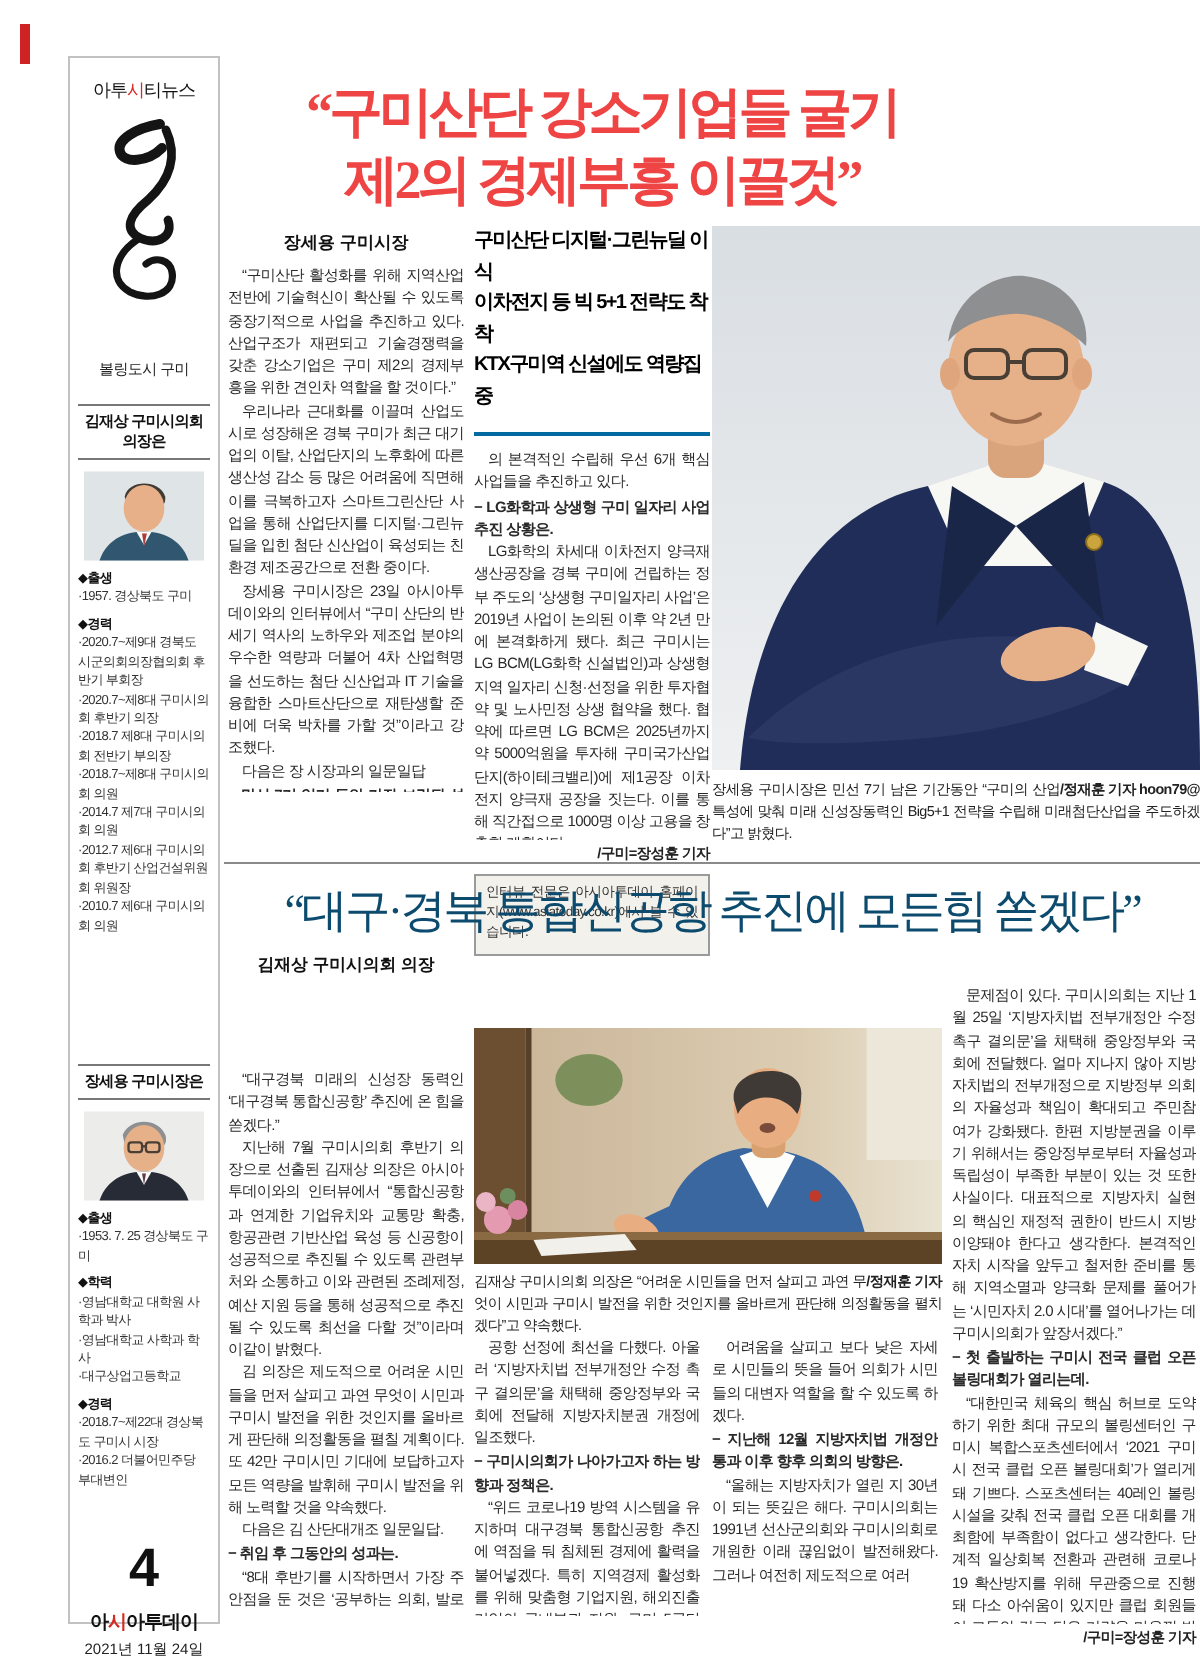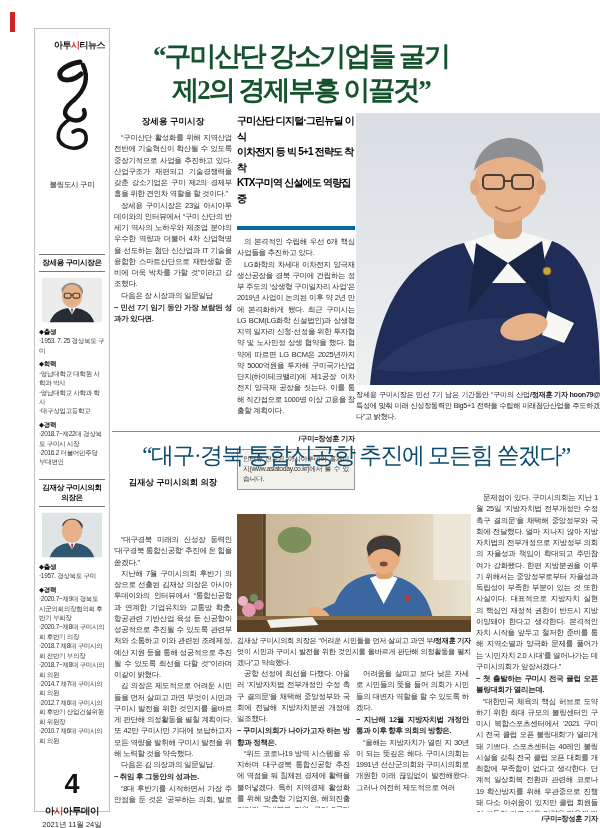--- a/index.html
+++ b/index.html
@@ -7,51 +7,51 @@
   .page { position:relative; width:600px; height:828px; background:#fff;
           font-family:"Liberation Sans","DejaVu Sans",sans-serif; color:#1b1b1b; overflow:hidden; }
   .serif { font-family:"Liberation Serif","DejaVu Serif",serif; }
 
   
   .red-mark { position:absolute; left:10px; top:12px; width:5px; height:20px; background:#cf2222; }
 
   
   .sidebar { position:absolute; left:34px; top:28px; width:76px; height:784px;
              border:1px solid #c2c2c2; background:#fff; padding:10px 4px 0 4px; text-align:center; }
-  .atn-logo { font-size:9px; font-weight:bold; letter-spacing:-0.5px; color:#111;text-align:right; }
+  .atn-logo { font-size:9px; font-weight:normal; letter-spacing:-0.5px; color:#111; }
   .atn-logo .red { color:#d42a24; }
   .gil-glyph { display:block; margin:4px auto 0 auto; }
   .tagline { font-size:7.5px; margin-top:20px; color:#222; letter-spacing:-0.3px; }
 
   .profile { margin-top:64px; }
   .profile.second { margin-top:12px; }
   .p-head { font-size:7.6px; font-weight:bold; letter-spacing:-0.4px; border-top:1px solid #777;
             border-bottom:1px solid #777; padding:3px 0; color:#111; }
   .avatar { display:block; margin:5px auto 3px auto; }
   .bio { text-align:left; font-size:6.5px; line-height:1.45; letter-spacing:-0.3px; color:#333; }
   .bio .sec { font-weight:bold; margin-top:4px; color:#111; }
 
   .rail-footer { margin-top:24px; }
   .page-num { font-size:27px; font-weight:bold; color:#111; }
   .masthead { font-size:9.5px; font-weight:bold; letter-spacing:-0.5px; margin-top:5px; color:#111; }
   .masthead .red { color:#d42a24; }
   .issue-date { font-size:7.5px; margin-top:2px; color:#222; }
 
   
   .a1-headline { position:absolute; left:115px; top:40px; width:372px; text-align:center;
-                 font-weight:bold; font-size:27px; line-height:1.25; letter-spacing:-2px; color:#14532d; }
+                 font-weight:bold; font-size:27px; line-height:1.25; letter-spacing:-2px; color:#ef4444; }
   .kicker { position:absolute; text-align:center; font-weight:bold; color:#111; }
   .a1-kicker { left:114px; top:116px; width:118px; font-size:8.6px; }
   .col { position:absolute; font-size:7.5px; line-height:1.5; letter-spacing:-0.3px; color:#2a2a2a; }
   .col .item { text-align:justify; text-indent:7px; }
   .col .item.q { font-weight:bold; text-indent:0; margin-top:1px; }
   .a1-colA { left:114px; top:132px; width:118px; height:264px; overflow:hidden; }
   .a1-colB { left:237px; top:113px; width:118px; }
   .subhead { font-size:10px; font-weight:bold; line-height:1.55; letter-spacing:-0.8px; color:#000;
-             border-bottom:4px solid #0369a1; padding-bottom:20px; }
+             border-bottom:2px solid #0369a1; padding-bottom:10px; }
   .a1-body { margin-top:6px; height:196px; overflow:hidden; }
   .byline { text-align:right; font-weight:bold; font-size:7.3px; margin-top:2px; color:#222; }
   .notice-box { margin-top:4px; border:1px solid #9a9a9a; background:#f2f1ec; padding:4px 5px;
                 font-size:6.8px; line-height:1.5; text-align:justify; letter-spacing:-0.3px; color:#333; }
   .photo1 { position:absolute; left:356px; top:113px; width:244px; height:272px; }
   .caption { position:absolute; font-size:7.2px; line-height:1.5; letter-spacing:-0.3px;
              text-align:justify; color:#222; }
   .caption .credit { float:right; font-weight:bold; }
   .cap1 { left:356px; top:390px; width:244px; height:34px; }
 
@@ -82,20 +82,44 @@
   <div class="sidebar">
     <div class="atn-logo"><span>아투</span><span class="red">시</span><span>티뉴스</span></div>
 
     <svg class="gil-glyph" width="56" height="104" viewBox="0 0 56 104">
       <path d="M36 6 C24 8 14 14 16 20 C18 26 30 25 37 18" fill="none" stroke="#141414" stroke-width="5" stroke-linecap="round"></path>
       <path d="M39 9 C45 22 41 34 30 44 C20 52 18 59 26 63 C35 67 43 62 40 54" fill="none" stroke="#141414" stroke-width="4.4" stroke-linecap="round"></path>
       <path d="M26 63 C13 71 10 84 21 90 C31 95 44 91 42 80 C41 74 34 72 29 76" fill="none" stroke="#141414" stroke-width="3.6" stroke-linecap="round"></path>
     </svg>
 
     <div class="tagline">볼링도시 구미</div>
+
+    <div class="profile second">
+      <div class="p-head">김재상 구미시의회의장은</div>
+      <svg class="avatar" width="60" height="46" viewBox="0 0 62 46">
+        <rect width="62" height="46" fill="#dfe4e6"></rect>
+        <path d="M21 13 C23 4 39 4 42 13 C42 15 42 16 41 17 C35 11 26 11 22 16 Z" fill="#413b35"></path>
+        <ellipse cx="31" cy="19" rx="10.5" ry="12" fill="#e8b089"></ellipse>
+        <path d="M8 46 C12 34 23 31 31 31 C39 31 50 34 54 46 Z" fill="#31566f"></path>
+        <path d="M27 31 L31 38 L35 31 Z" fill="#fbfbf8"></path>
+        <path d="M30 32 L31 39 L32.5 32 Z" fill="#b03a3a"></path>
+      </svg>
+      <div class="bio">
+          <div class="bio-line sec">◆출생</div>
+          <div class="bio-line">·1957. 경상북도 구미</div>
+          <div class="bio-line sec">◆경력</div>
+          <div class="bio-line">·2020.7~제9대 경북도 시군의회의장협의회 후반기 부회장</div>
+          <div class="bio-line">·2020.7~제8대 구미시의회 후반기 의장</div>
+          <div class="bio-line">·2018.7 제8대 구미시의회 전반기 부의장</div>
+          <div class="bio-line">·2018.7~제8대 구미시의회 의원</div>
+          <div class="bio-line">·2014.7 제7대 구미시의회 의원</div>
+          <div class="bio-line">·2012.7 제6대 구미시의회 후반기 산업건설위원회 위원장</div>
+          <div class="bio-line">·2010.7 제6대 구미시의회 의원</div>
+        </div>
+    </div>
 
     <div class="profile">
       <div class="p-head">장세용 구미시장은</div>
       <svg class="avatar" width="60" height="46" viewBox="0 0 62 46">
         <rect width="62" height="46" fill="#ececea"></rect>
         <path d="M20 12 C24 3 38 3 42 12 C43 15 42 17 41 18 C35 11 26 11 21 17 Z" fill="#8e8f91"></path>
         <ellipse cx="31" cy="19" rx="10.5" ry="12" fill="#e6b189"></ellipse>
         <g stroke="#4a3f35" stroke-width="1.2" fill="none">
           <rect x="23" y="16" width="7" height="5" rx="1.5"></rect>
             <rect x="32" y="16" width="7" height="5" rx="1.5"></rect>
@@ -111,73 +135,51 @@
           <div class="bio-line sec">◆학력</div>
           <div class="bio-line">·영남대학교 대학원 사학과 박사</div>
           <div class="bio-line">·영남대학교 사학과 학사</div>
           <div class="bio-line">·대구상업고등학교</div>
           <div class="bio-line sec">◆경력</div>
           <div class="bio-line">·2018.7~제22대 경상북도 구미시 시장</div>
           <div class="bio-line">·2016.2 더불어민주당 부대변인</div>
         </div>
     </div>
 
-    <div class="profile second">
-      <div class="p-head">김재상 구미시의회의장은</div>
-      <svg class="avatar" width="60" height="46" viewBox="0 0 62 46">
-        <rect width="62" height="46" fill="#dfe4e6"></rect>
-        <path d="M21 13 C23 4 39 4 42 13 C42 15 42 16 41 17 C35 11 26 11 22 16 Z" fill="#413b35"></path>
-        <ellipse cx="31" cy="19" rx="10.5" ry="12" fill="#e8b089"></ellipse>
-        <path d="M8 46 C12 34 23 31 31 31 C39 31 50 34 54 46 Z" fill="#31566f"></path>
-        <path d="M27 31 L31 38 L35 31 Z" fill="#fbfbf8"></path>
-        <path d="M30 32 L31 39 L32.5 32 Z" fill="#b03a3a"></path>
-      </svg>
-      <div class="bio">
-          <div class="bio-line sec">◆출생</div>
-          <div class="bio-line">·1957. 경상북도 구미</div>
-          <div class="bio-line sec">◆경력</div>
-          <div class="bio-line">·2020.7~제9대 경북도 시군의회의장협의회 후반기 부회장</div>
-          <div class="bio-line">·2020.7~제8대 구미시의회 후반기 의장</div>
-          <div class="bio-line">·2018.7 제8대 구미시의회 전반기 부의장</div>
-          <div class="bio-line">·2018.7~제8대 구미시의회 의원</div>
-          <div class="bio-line">·2014.7 제7대 구미시의회 의원</div>
-          <div class="bio-line">·2012.7 제6대 구미시의회 후반기 산업건설위원회 위원장</div>
-          <div class="bio-line">·2010.7 제6대 구미시의회 의원</div>
-        </div>
-    </div>
-
     <div class="rail-footer">
       <div class="page-num">4</div>
       <div class="masthead"><span>아</span><span class="red">시</span><span>아투데이</span></div>
       <div class="issue-date">2021년 11월 24일</div>
     </div>
   </div>
 
   <div class="a1-headline serif">
     <div>“구미산단 강소기업들 굴기</div>
     <div>제2의 경제부흥 이끌것”</div>
   </div>
 
   <div class="kicker a1-kicker">장세용 구미시장</div>
 
   <div class="col a1-colA">
       <div class="item">“구미산단 활성화를 위해 지역산업 전반에 기술혁신이 확산될 수 있도록 중장기적으로 사업을 추진하고 있다. 산업구조가 재편되고 기술경쟁력을 갖춘 강소기업은 구미 제2의 경제부흥을 위한 견인차 역할을 할 것이다.”</div>
+      <div class="item">우리나라 근대화를 이끌며 산업도시로 성장해온 경북 구미가 최근 대기업의 이탈, 산업단지의 노후화에 따른 생산성 감소 등 많은 어려움에 직면해 이를 극복하고자 스마트그린산단 사업을 통해 산업단지를 디지털·그린뉴딜을 입힌 첨단 신산업이 육성되는 친환경 제조공간으로 전환 중이다.</div>
       <div class="item">장세용 구미시장은 23일 아시아투데이와의 인터뷰에서 “구미 산단의 반세기 역사의 노하우와 제조업 분야의 우수한 역량과 더불어 4차 산업혁명을 선도하는 첨단 신산업과 IT 기술을 융합한 스마트산단으로 재탄생할 준비에 더욱 박차를 가할 것”이라고 강조했다.</div>
       <div class="item">다음은 장 시장과의 일문일답</div>
       <div class="item q">− 민선 7기 임기 동안 가장 보람된 성과가 있다면.</div>
     </div>
 
   <div class="col a1-colB">
     <div class="subhead">
         <div class="sub-line">구미산단 디지털·그린뉴딜 이식</div>
         <div class="sub-line">이차전지 등 빅 5+1 전략도 착착</div>
         <div class="sub-line">KTX구미역 신설에도 역량집중</div>
       </div>
     <div class="a1-body">
         <div class="item">의 본격적인 수립해 우선 6개 핵심 사업들을 추진하고 있다.</div>
+        <div class="item q">− LG화학과 상생형 구미 일자리 사업 추진 상황은.</div>
         <div class="item">LG화학의 차세대 이차전지 양극재 생산공장을 경북 구미에 건립하는 정부 주도의 ‘상생형 구미일자리 사업’은 2019년 사업이 논의된 이후 약 2년 만에 본격화하게 됐다. 최근 구미시는 LG BCM(LG화학 신설법인)과 상생형 지역 일자리 신청·선정을 위한 투자협약 및 노사민정 상생 협약을 했다. 협약에 따르면 LG BCM은 2025년까지 약 5000억원을 투자해 구미국가산업단지(하이테크밸리)에 제1공장 이차전지 양극재 공장을 짓는다. 이를 통해 직간접으로 1000명 이상 고용을 창출할 계획이다.</div>
       </div>
     <div class="byline">/구미=장성훈 기자</div>
     <div class="notice-box">인터뷰 전문은 아시아투데이 홈페이지(www.asiatoday.co.kr)에서 볼 수 있습니다.</div>
   </div>
 
   <svg class="photo1" viewBox="0 0 244 272" preserveAspectRatio="none">
     <defs>
       <linearGradient id="pg1" x1="0" y1="0" x2="0" y2="1">
         <stop offset="0" stop-color="#d9dee3"></stop>
@@ -216,21 +218,21 @@
   <div class="rule mid"></div>
 
   <div class="a2-headline serif">“대구·경북 통합신공항 추진에 모든힘 쏟겠다”</div>
 
   <div class="kicker a2-kicker">김재상 구미시의회 의장</div>
 
   <div class="col a2-colA">
       <div class="item">“대구경북 미래의 신성장 동력인 ‘대구경북 통합신공항’ 추진에 온 힘을 쏟겠다.”</div>
       <div class="item">지난해 7월 구미시의회 후반기 의장으로 선출된 김재상 의장은 아시아투데이와의 인터뷰에서 “통합신공항과 연계한 기업유치와 교통망 확충, 항공관련 기반산업 육성 등 신공항이 성공적으로 추진될 수 있도록 관련부처와 소통하고 이와 관련된 조례제정, 예산 지원 등을 통해 성공적으로 추진될 수 있도록 최선을 다할 것”이라며 이같이 밝혔다.</div>
       <div class="item">김 의장은 제도적으로 어려운 시민들을 먼저 살피고 과연 무엇이 시민과 구미시 발전을 위한 것인지를 올바르게 판단해 의정활동을 펼칠 계획이다. 또 42만 구미시민 기대에 보답하고자 모든 역량을 발휘해 구미시 발전을 위해 노력할 것을 약속했다.</div>
-      <div class="item">다음은 김 의장과의 일문일답.</div>
+      <div class="item">다음은 김 산단대개조 일문일답.</div>
       <div class="item q">− 취임 후 그동안의 성과는.</div>
       <div class="item">“8대 후반기를 시작하면서 가장 주안점을 둔 것은 ‘공부하는 의회, 발로 뛰는 의회, 연구하는 의회’를 만드는 것이다. 이를 위해 의원들 개개인의 전문성과 역량 계발을 강조했다. 의원들은 수차례 전체의원 연수와 전문성 강화교육에 참가해 각자의 전문성을 계발하고 있고 그 결과 행정감사나 시정 질의 수준이 크게 향상됐다는 평가를 받고 있다. 구미시의회는 코로나19 예방과 확산 방지를 위해 대비상황을 점검하고 재난긴급생활비 지원에 대해 집중 논의하는 등 재난에 발 빠르게 대응했다. 대구경북 통합신공항 최종이전지 선정 촉구 결의안을 채택하고 군위군을 방문해 구미의 미래 먹거리인 통합신</div>
     </div>
 
   <svg class="photo2" viewBox="0 0 236 118" preserveAspectRatio="none">
     <defs>
       <linearGradient id="pg2" x1="0" y1="0" x2="1" y2="0">
         <stop offset="0" stop-color="#c8b295"></stop>
           <stop offset="0.7" stop-color="#dccdb2"></stop>
           <stop offset="1" stop-color="#e9e3d2"></stop>

